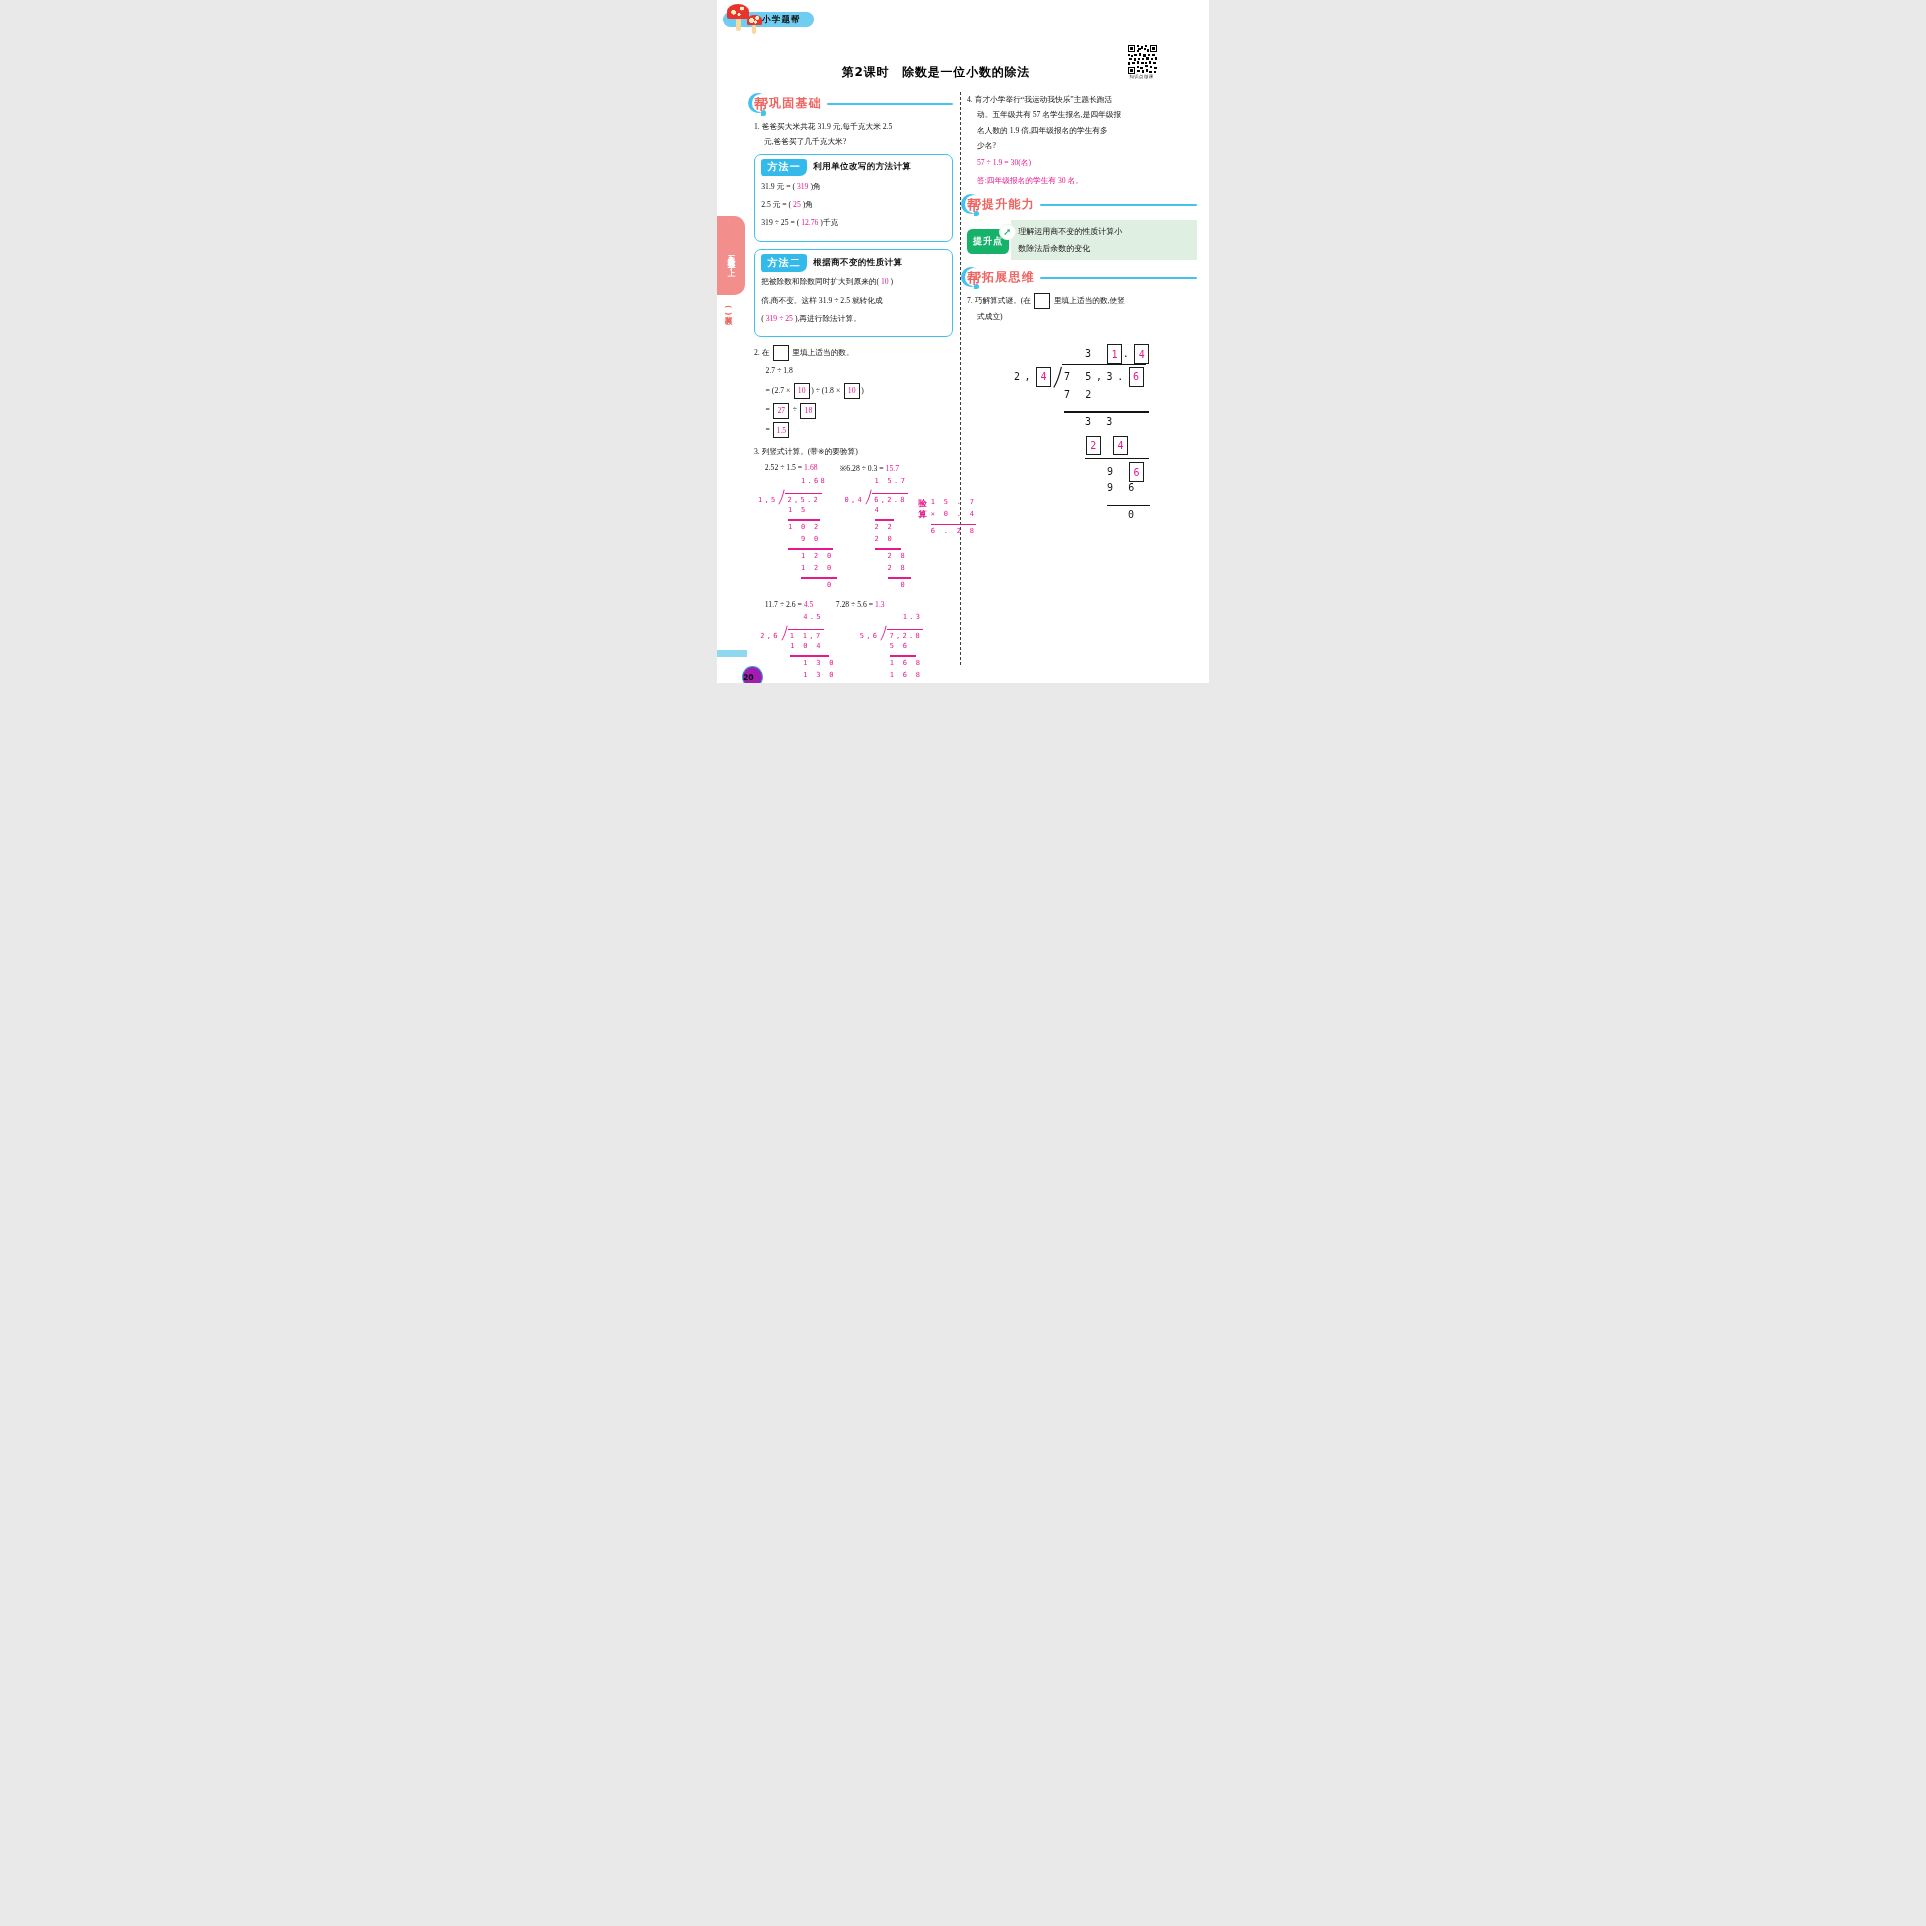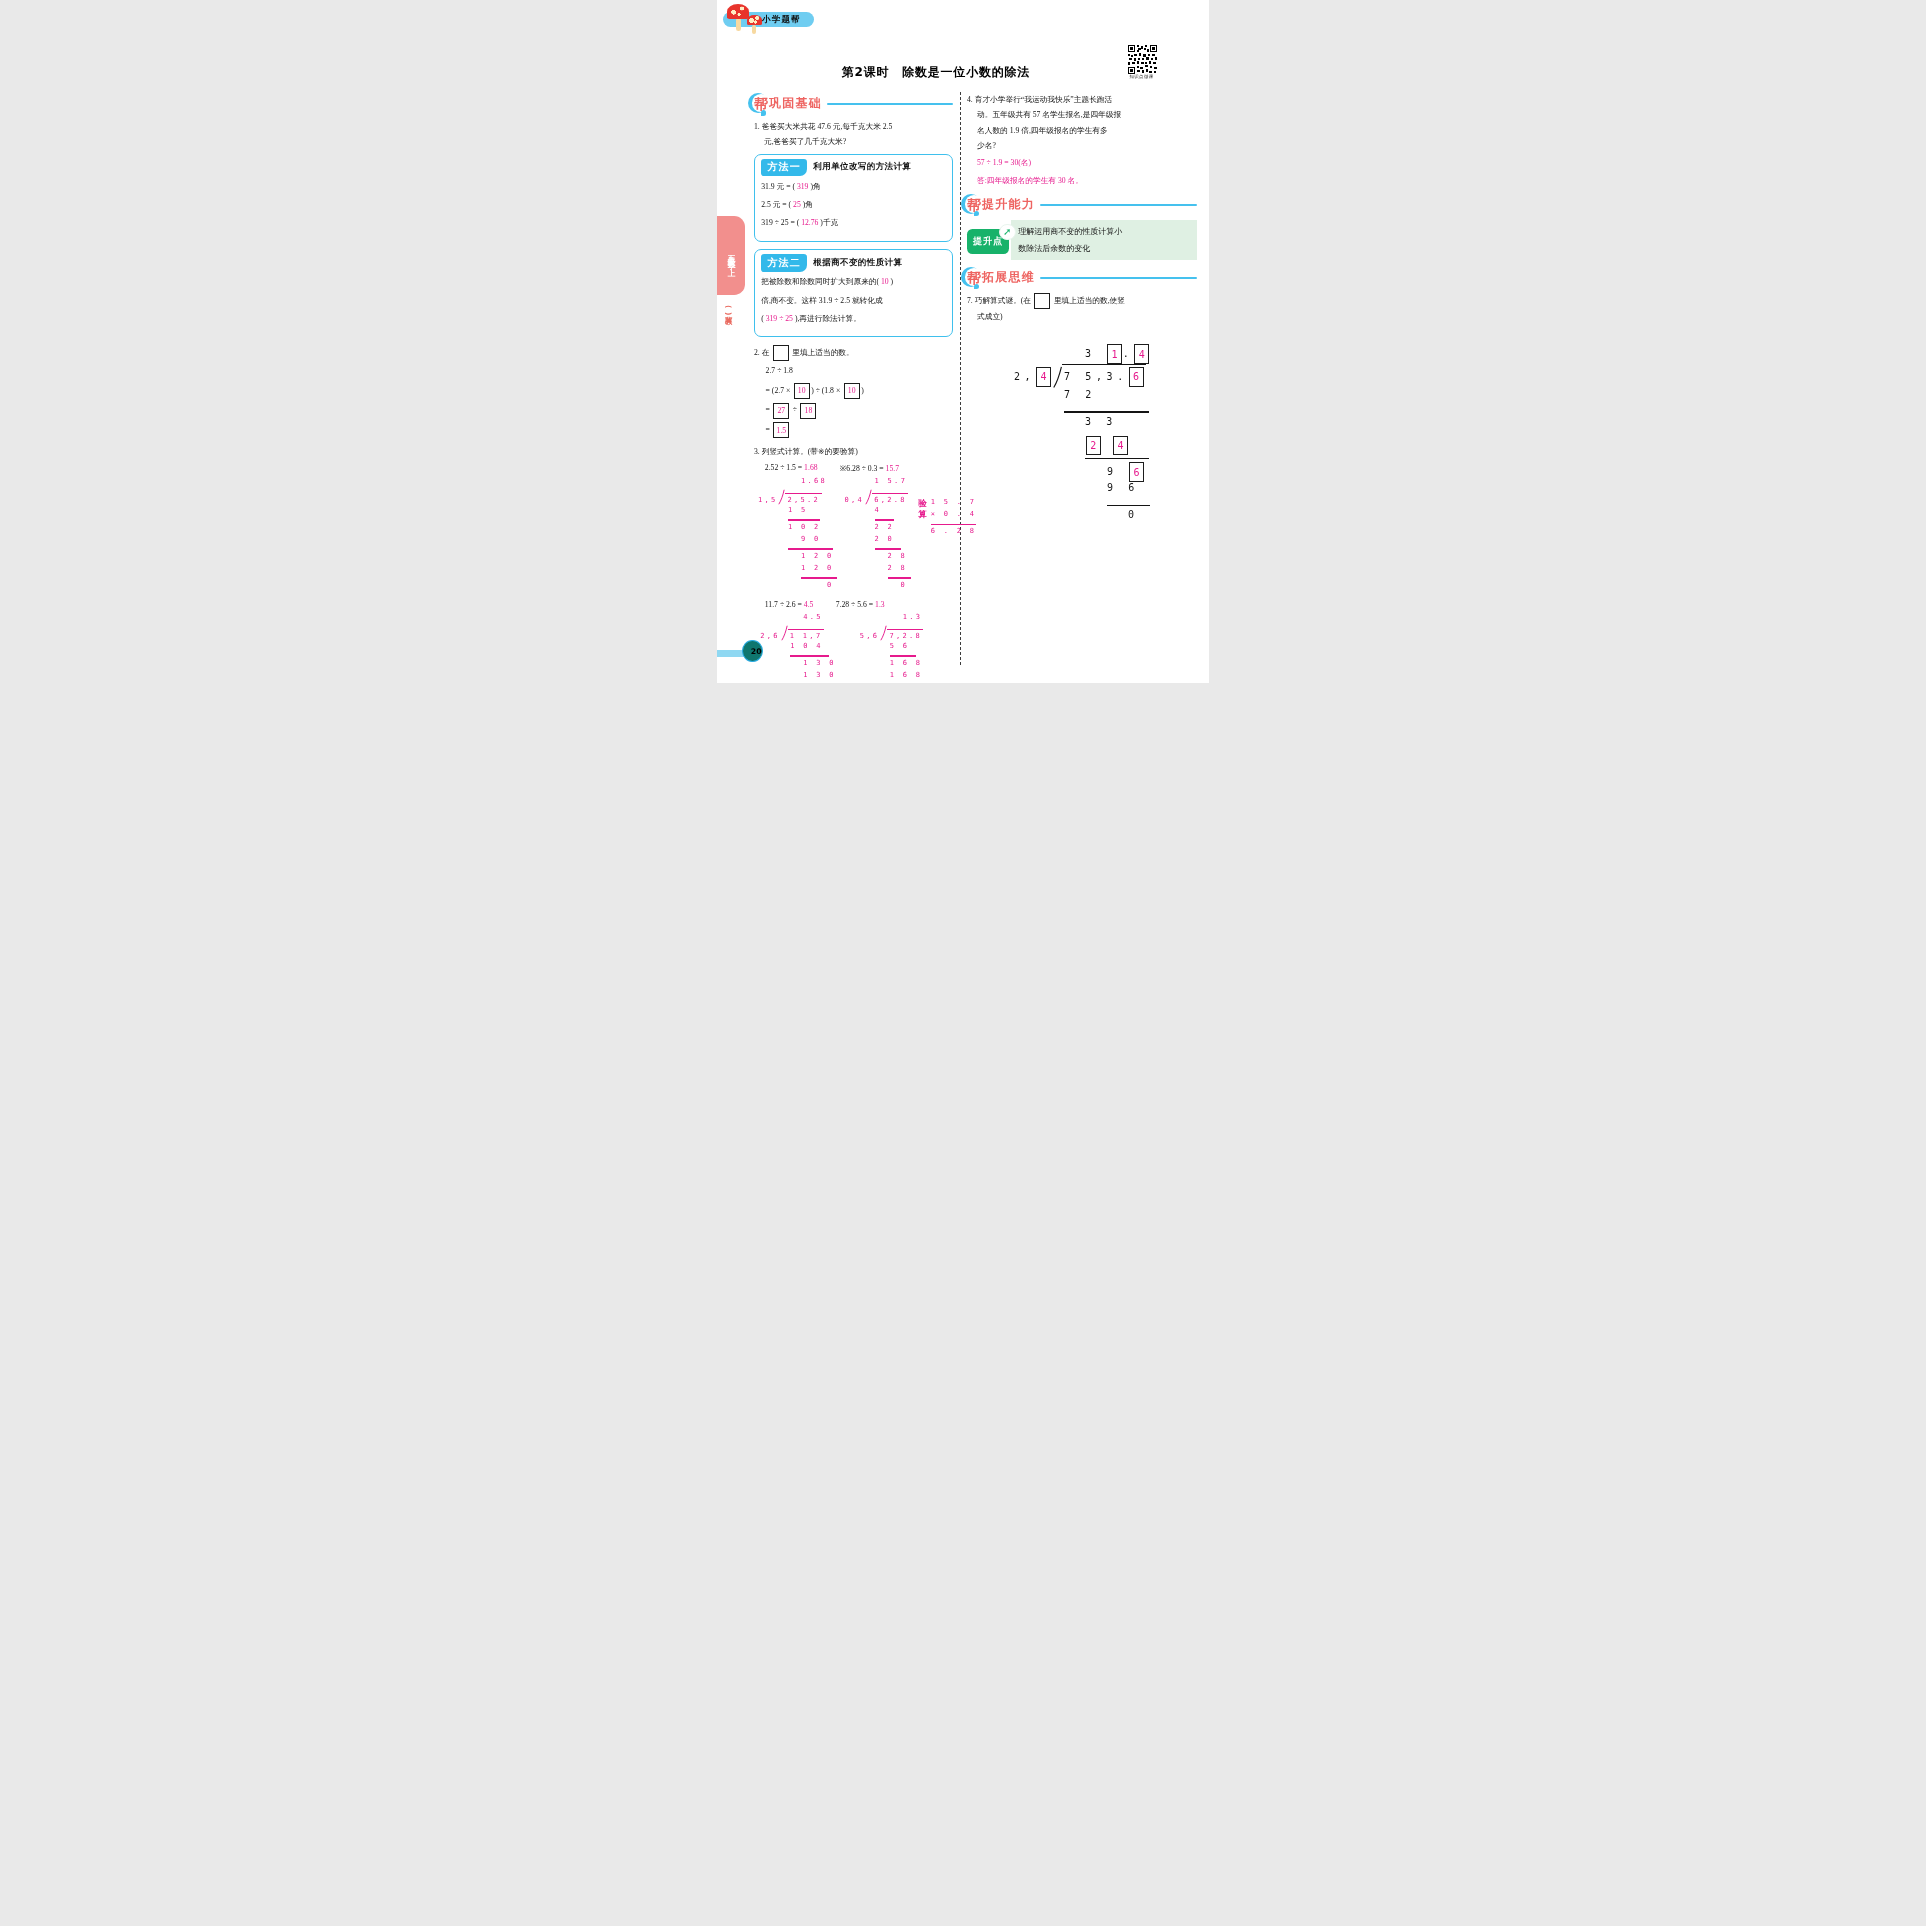--- a/index.html
+++ b/index.html
@@ -113,22 +113,22 @@
 
   .check{display:flex;color:#e61a8d;margin-top:21.6px;}
   .check-label{display:flex;flex-direction:column;font-size:8.5px;font-weight:bold;line-height:1.25;
       margin-right:3.9px;font-family:"DejaVu Sans",sans-serif;}
   .check-rows{font-family:"DejaVu Sans Mono",monospace;font-size:7px;letter-spacing:2.3px;text-align:right;}
   .check-row{height:12px;white-space:nowrap;}
   .check-rule{height:1.2px;background:currentColor;margin:1.5px 0 2.3px;}
 
   
   .page-bar{position:absolute;left:0;top:650px;width:30px;height:7px;background:#8fd8f2;}
-  .page-no{position:absolute;left:25px;top:640px;width:18.5px;height:20px;background:#0f766e;
-      border:1.2px solid #29abe2;border-radius:50%;display:flex;align-items:center;justify-content:flex-end;
+  .page-no{position:absolute;left:25px;top:666px;width:18.5px;height:20px;background:#a21caf;
+      border:1.2px solid #29abe2;border-radius:50%;display:flex;align-items:center;justify-content:flex-start;
       font-size:7.7px;font-weight:bold;color:#000;font-family:"DejaVu Sans",sans-serif;}
 </style>
 </head>
 <body>
 
 <div class="page">
 
   <div class="brand-pill"></div>
   <div class="mush m1">
       <span class="stem"></span>
@@ -210,21 +210,21 @@
         <span class="sec-bubble">
           <i class="b1"></i>
           <i class="b2"></i>
           <i class="b3"></i>
         </span>
         <span class="sec-prefix">帮</span>
         <span class="sec-label">巩固基础</span>
         <span class="sec-line"></span>
       </div>
       <div class="para">
-        <div class="pline"><span>1. 爸爸买大米共花 47.6 元,每千克大米 2.5</span></div>
+        <div class="pline"><span>1. 爸爸买大米共花 31.9 元,每千克大米 2.5</span></div>
         <div class="pline ind"><span>元,爸爸买了几千克大米?</span></div>
       </div>
       <div class="method">
         <div class="method-head">
           <span class="m-badge">方法一</span>
           <span class="m-title">利用单位改写的方法计算</span>
         </div>
         <div class="para">
           <div class="pline"><span>31.9 元 = (  </span><span class="pink">319</span><span>  )角</span></div>
           <div class="pline"><span>2.5 元 = (  </span><span class="pink">25</span><span>  )角</span></div>

